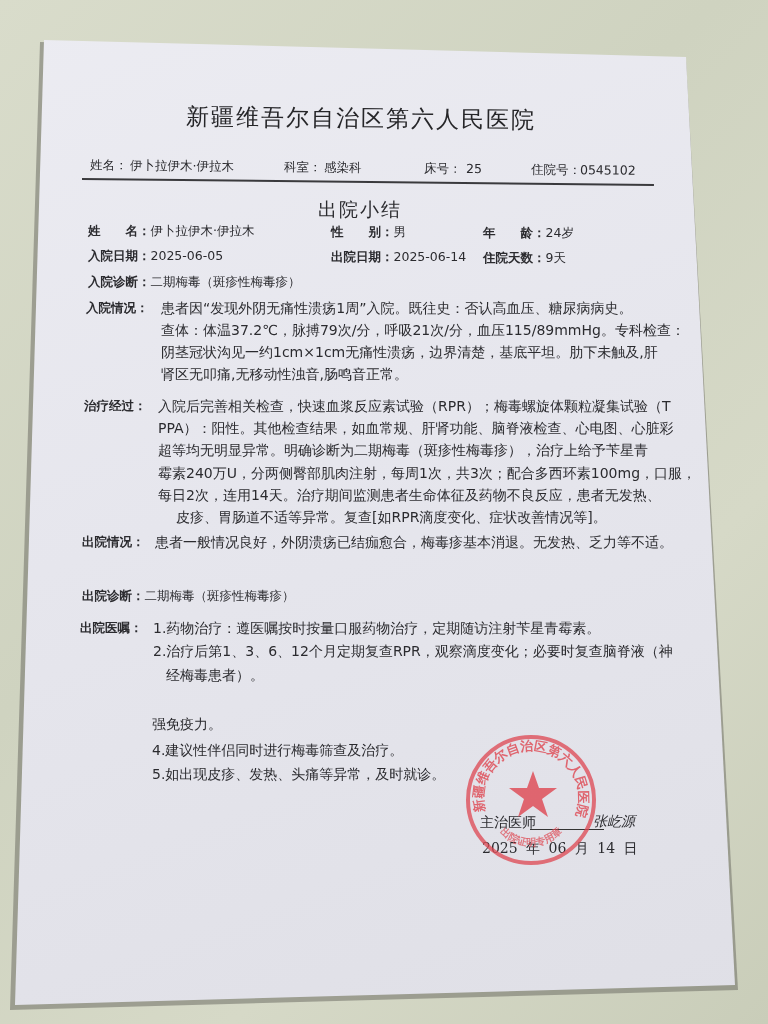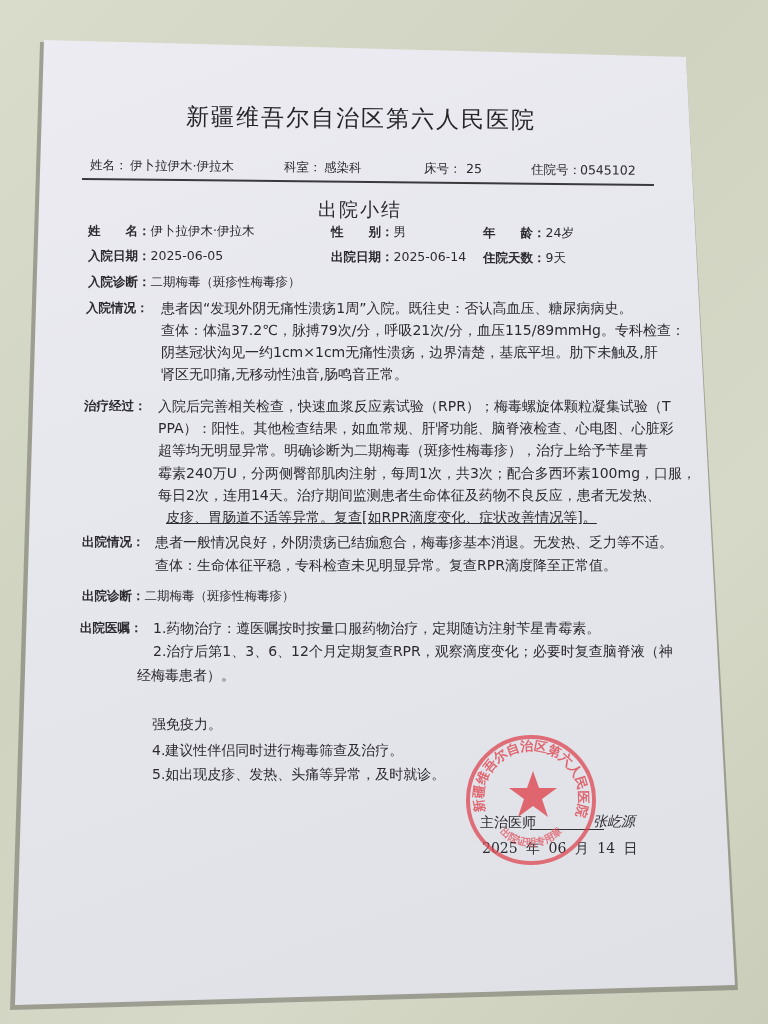--- a/index.html
+++ b/index.html
@@ -91,34 +91,33 @@
   <div class="abs body-line" style="left:161px; top:320px;">查体：体温37.2℃，脉搏79次/分，呼吸21次/分，血压115/89mmHg。专科检查：</div>
   <div class="abs body-line" style="left:161px; top:342px;">阴茎冠状沟见一约1cm×1cm无痛性溃疡，边界清楚，基底平坦。肋下未触及,肝</div>
   <div class="abs body-line" style="left:161px; top:364px;">肾区无叩痛,无移动性浊音,肠鸣音正常。</div>
 
   <div class="abs label" style="left:84px; top:398px;">治疗经过：</div>
   <div class="abs body-line" style="left:158px; top:396px;">入院后完善相关检查，快速血浆反应素试验（RPR）；梅毒螺旋体颗粒凝集试验（T</div>
   <div class="abs body-line" style="left:158px; top:440px;">超等均无明显异常。明确诊断为二期梅毒（斑疹性梅毒疹），治疗上给予苄星青</div>
   <div class="abs body-line" style="left:158px; top:418px;">PPA）：阳性。其他检查结果，如血常规、肝肾功能、脑脊液检查、心电图、心脏彩</div>
   <div class="abs body-line" style="left:158px; top:463px;">霉素240万U，分两侧臀部肌肉注射，每周1次，共3次；配合多西环素100mg，口服，</div>
   <div class="abs body-line" style="left:158px; top:485px;">每日2次，连用14天。治疗期间监测患者生命体征及药物不良反应，患者无发热、</div>
-  <div class="abs body-line" style="left:166px; top:507px;text-decoration:underline;">皮疹、胃肠道不适等异常。复查[如RPR滴度变化、症状改善情况等]。</div>
+  <div class="abs body-line" style="left:176px; top:507px;">皮疹、胃肠道不适等异常。复查[如RPR滴度变化、症状改善情况等]。</div>
 
   <div class="abs label" style="left:82px; top:534px;">出院情况：</div>
   <div class="abs body-line" style="left:155px; top:532px;">患者一般情况良好，外阴溃疡已结痂愈合，梅毒疹基本消退。无发热、乏力等不适。</div>
-  <div class="abs body-line" style="left:155px; top:555px;">查体：生命体征平稳，专科检查未见明显异常。复查RPR滴度降至正常值。</div>
 
   <div class="abs small" style="left:82px; top:588px;">
     <span class="label">出院诊断：</span><span>二期梅毒（斑疹性梅毒疹）</span>
   </div>
 
   <div class="abs label" style="left:80px; top:620px;">出院医嘱：</div>
   <div class="abs body-line" style="left:153px; top:618px;">1.药物治疗：遵医嘱按时按量口服药物治疗，定期随访注射苄星青霉素。</div>
   <div class="abs body-line" style="left:153px; top:641px;">2.治疗后第1、3、6、12个月定期复查RPR，观察滴度变化；必要时复查脑脊液（神</div>
-  <div class="abs body-line" style="left:137px; top:665px;text-align:right;">经梅毒患者）。</div>
+  <div class="abs body-line" style="left:166px; top:665px;text-align:right;">经梅毒患者）。</div>
   <div class="abs body-line" style="left:152px; top:714px;">强免疫力。</div>
   <div class="abs body-line" style="left:152px; top:740px;">4.建议性伴侣同时进行梅毒筛查及治疗。</div>
   <div class="abs body-line" style="left:152px; top:764px;">5.如出现皮疹、发热、头痛等异常，及时就诊。</div>
 
   <div class="abs body-line" style="left:480px; top:812px;">主治医师</div>
   <div class="abs body-line" style="left:548px; top:811px; font-style:italic;margin-left:45px;">张屹源</div>
   <div class="sign-line" style="left:530px; top:829px; width:74px;"></div>
 
   <div class="abs body-line" style="left:482px; top:838px; font-family:'DejaVu Serif','Liberation Serif',serif;">
     <span>2025</span>

